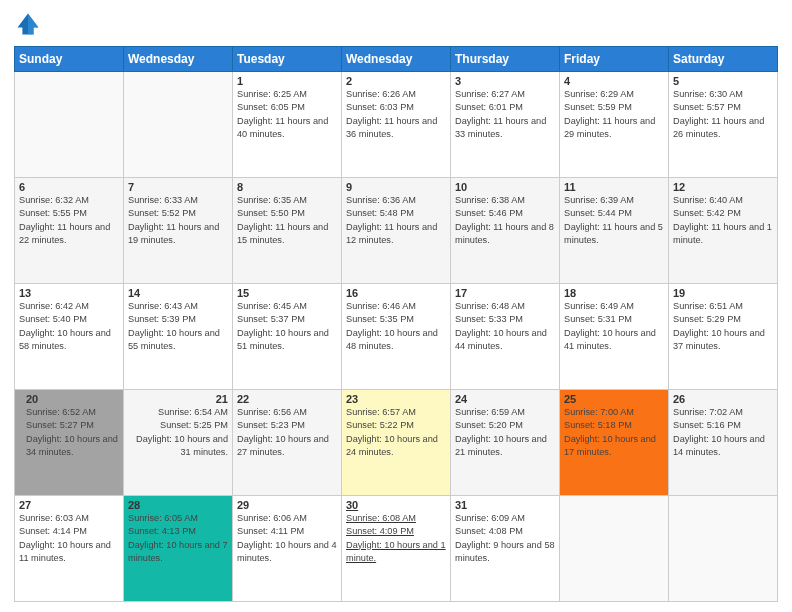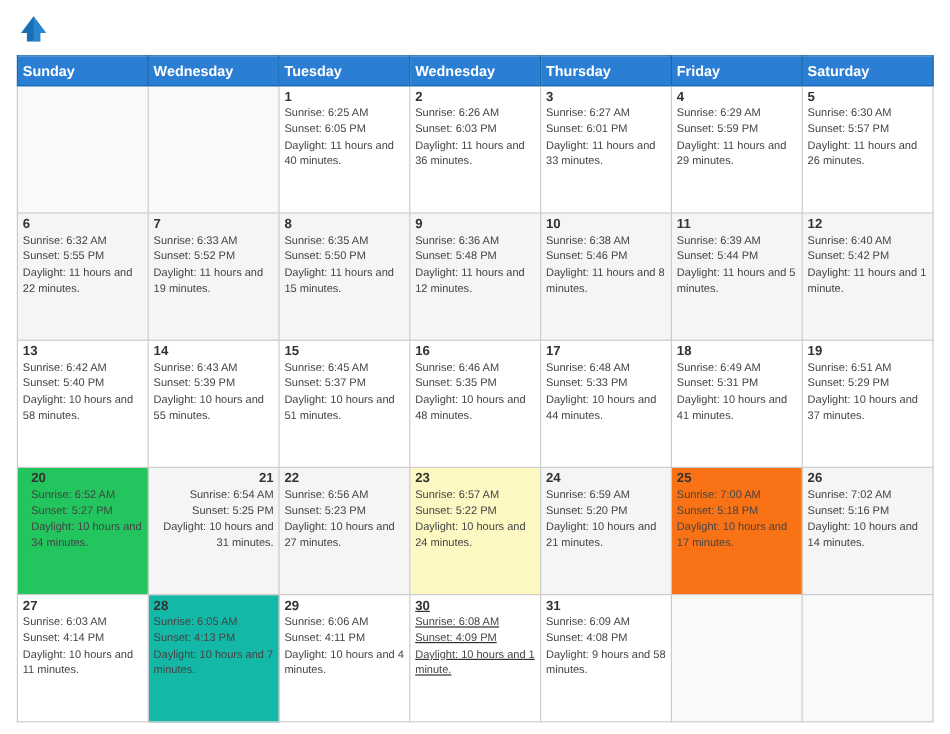--- a/index.html
+++ b/index.html
@@ -212,21 +212,21 @@
           <td style="background: rgb(255, 255, 255);">
             <span class="day-num">18</span>
             <div class="day-info">Sunrise: 6:49 AM<br>Sunset: 5:31 PM<br>Daylight: 10 hours and 41 minutes.</div>
           </td>
           <td style="background: rgb(255, 255, 255);">
             <span class="day-num">19</span>
             <div class="day-info">Sunrise: 6:51 AM<br>Sunset: 5:29 PM<br>Daylight: 10 hours and 37 minutes.</div>
           </td>
         </tr>
         <tr>
-          <td style="background: #22c55e; padding-left: 11px;">
+          <td style="background: #a3a3a3; padding-left: 11px;">
             <span class="day-num">20</span>
             <div class="day-info">Sunrise: 6:52 AM<br>Sunset: 5:27 PM<br>Daylight: 10 hours and 34 minutes.</div>
           </td>
           <td style="background: rgb(245, 245, 245); text-align: right;">
             <span class="day-num">21</span>
             <div class="day-info">Sunrise: 6:54 AM<br>Sunset: 5:25 PM<br>Daylight: 10 hours and 31 minutes.</div>
           </td>
           <td style="background: rgb(245, 245, 245);">
             <span class="day-num">22</span>
             <div class="day-info">Sunrise: 6:56 AM<br>Sunset: 5:23 PM<br>Daylight: 10 hours and 27 minutes.</div>

